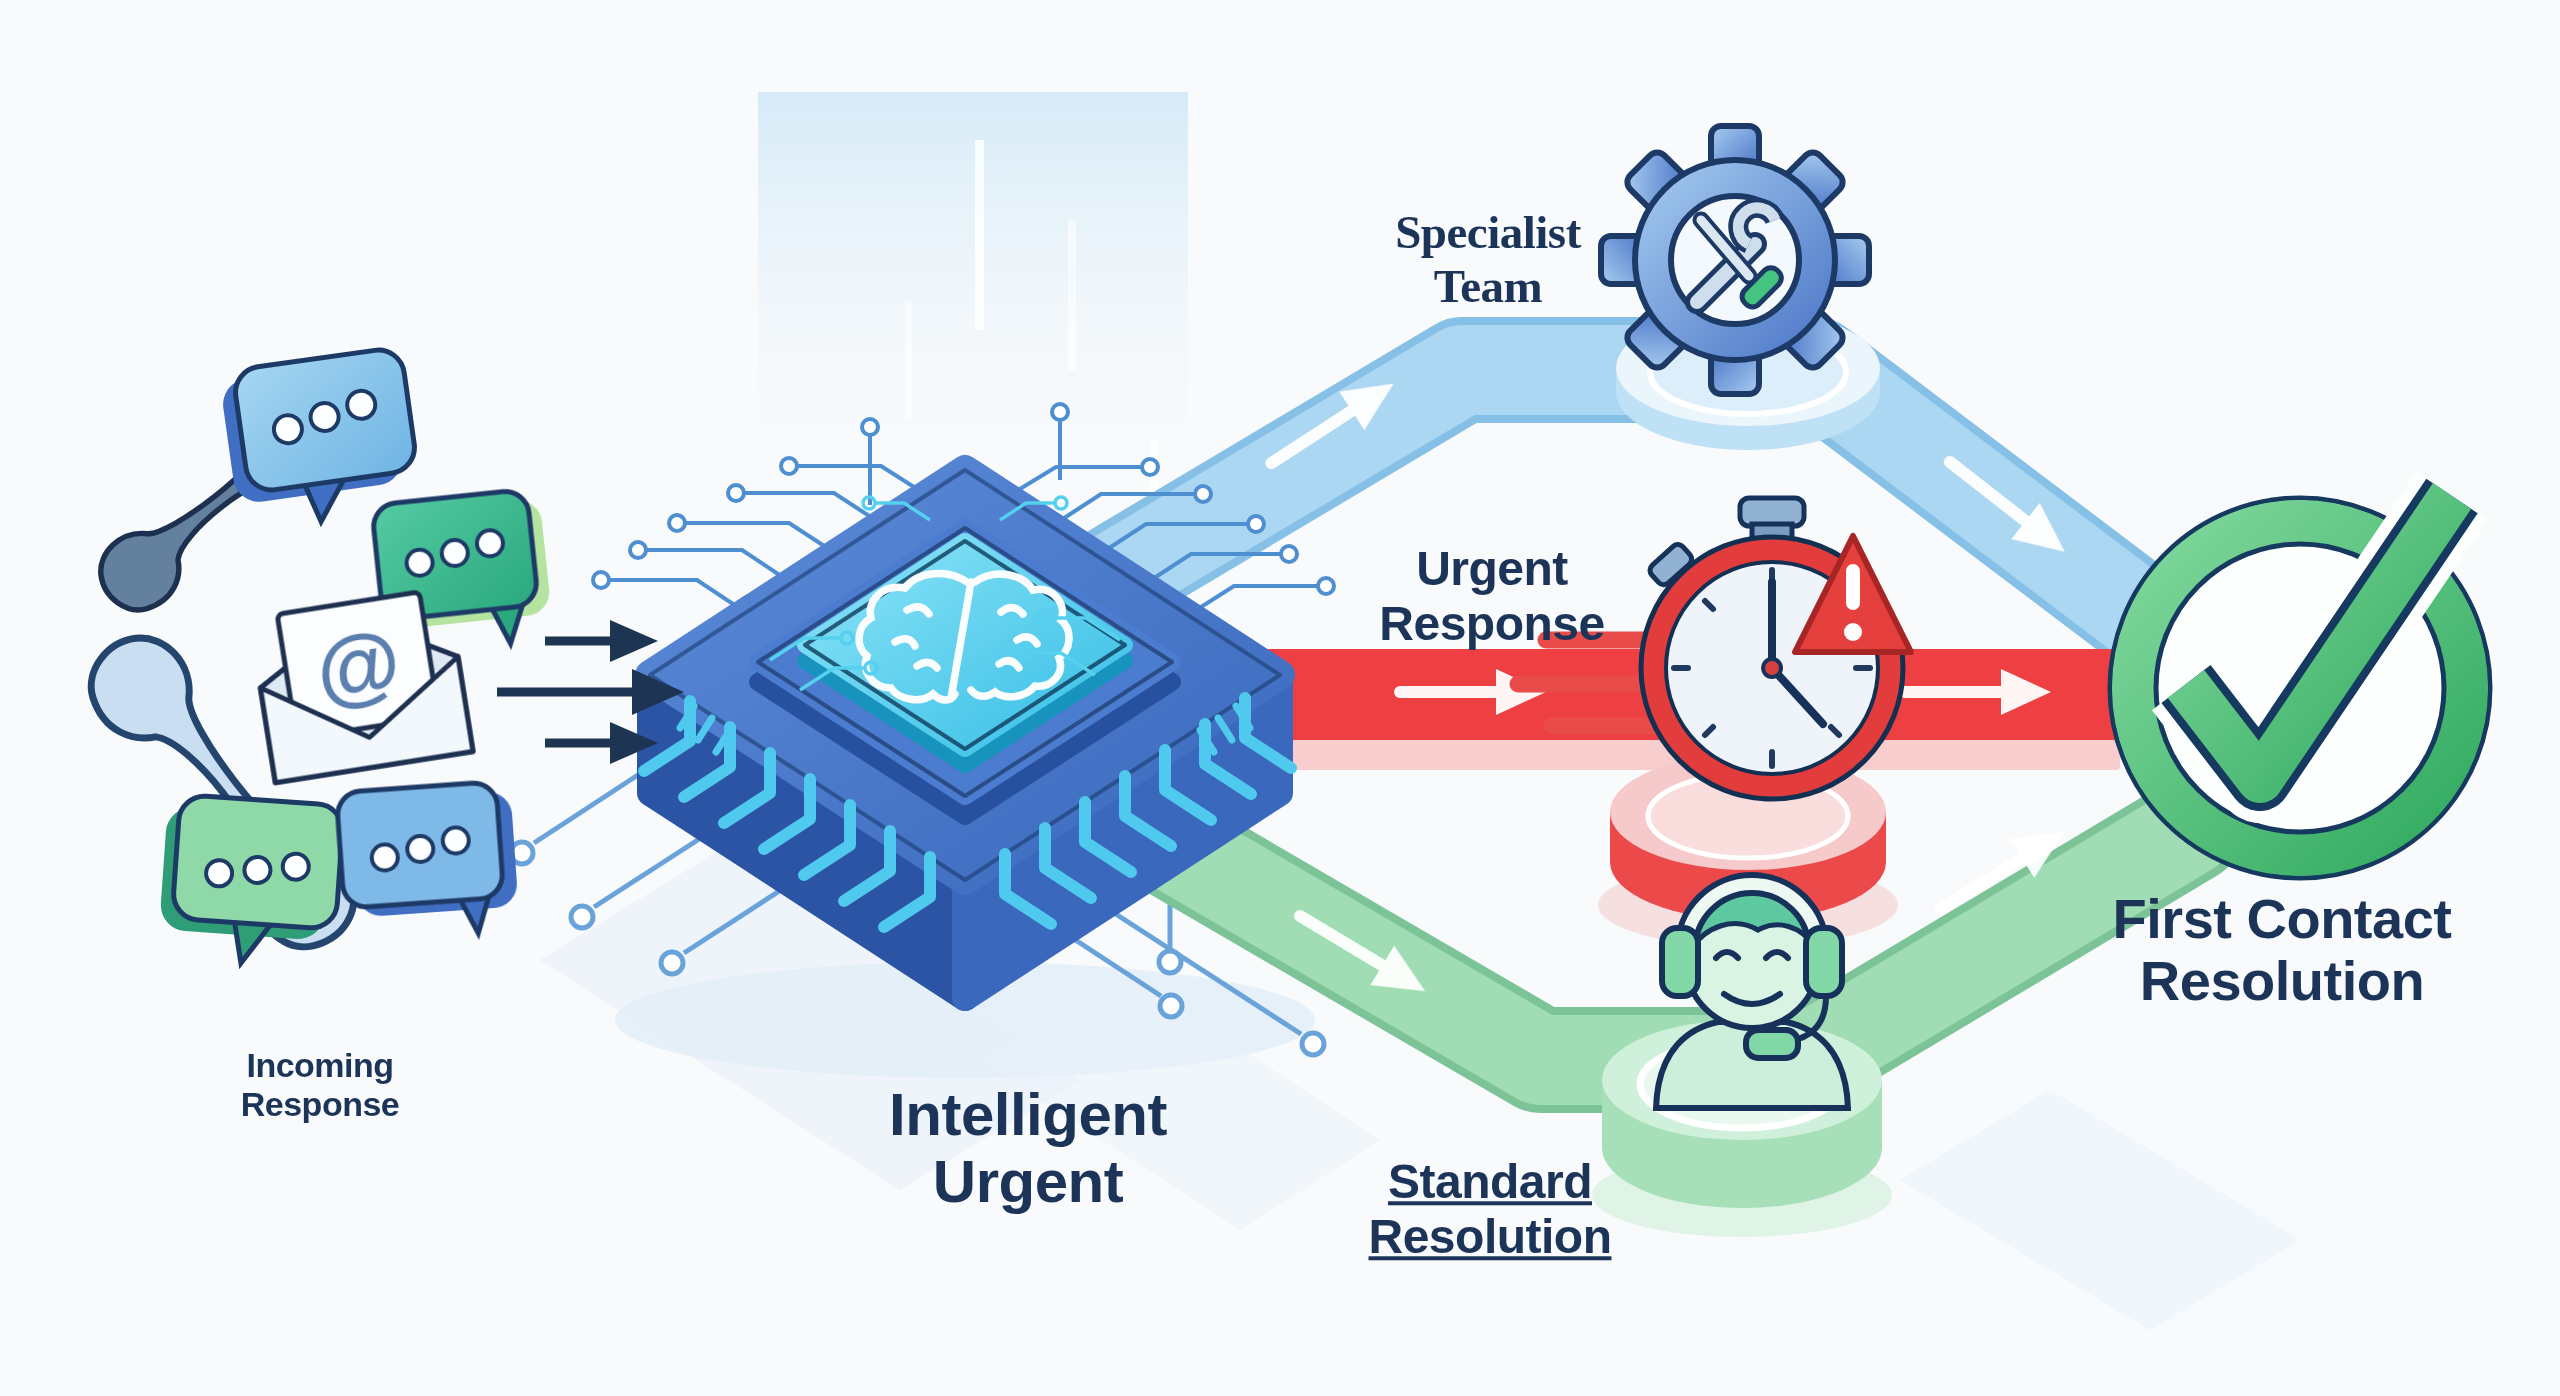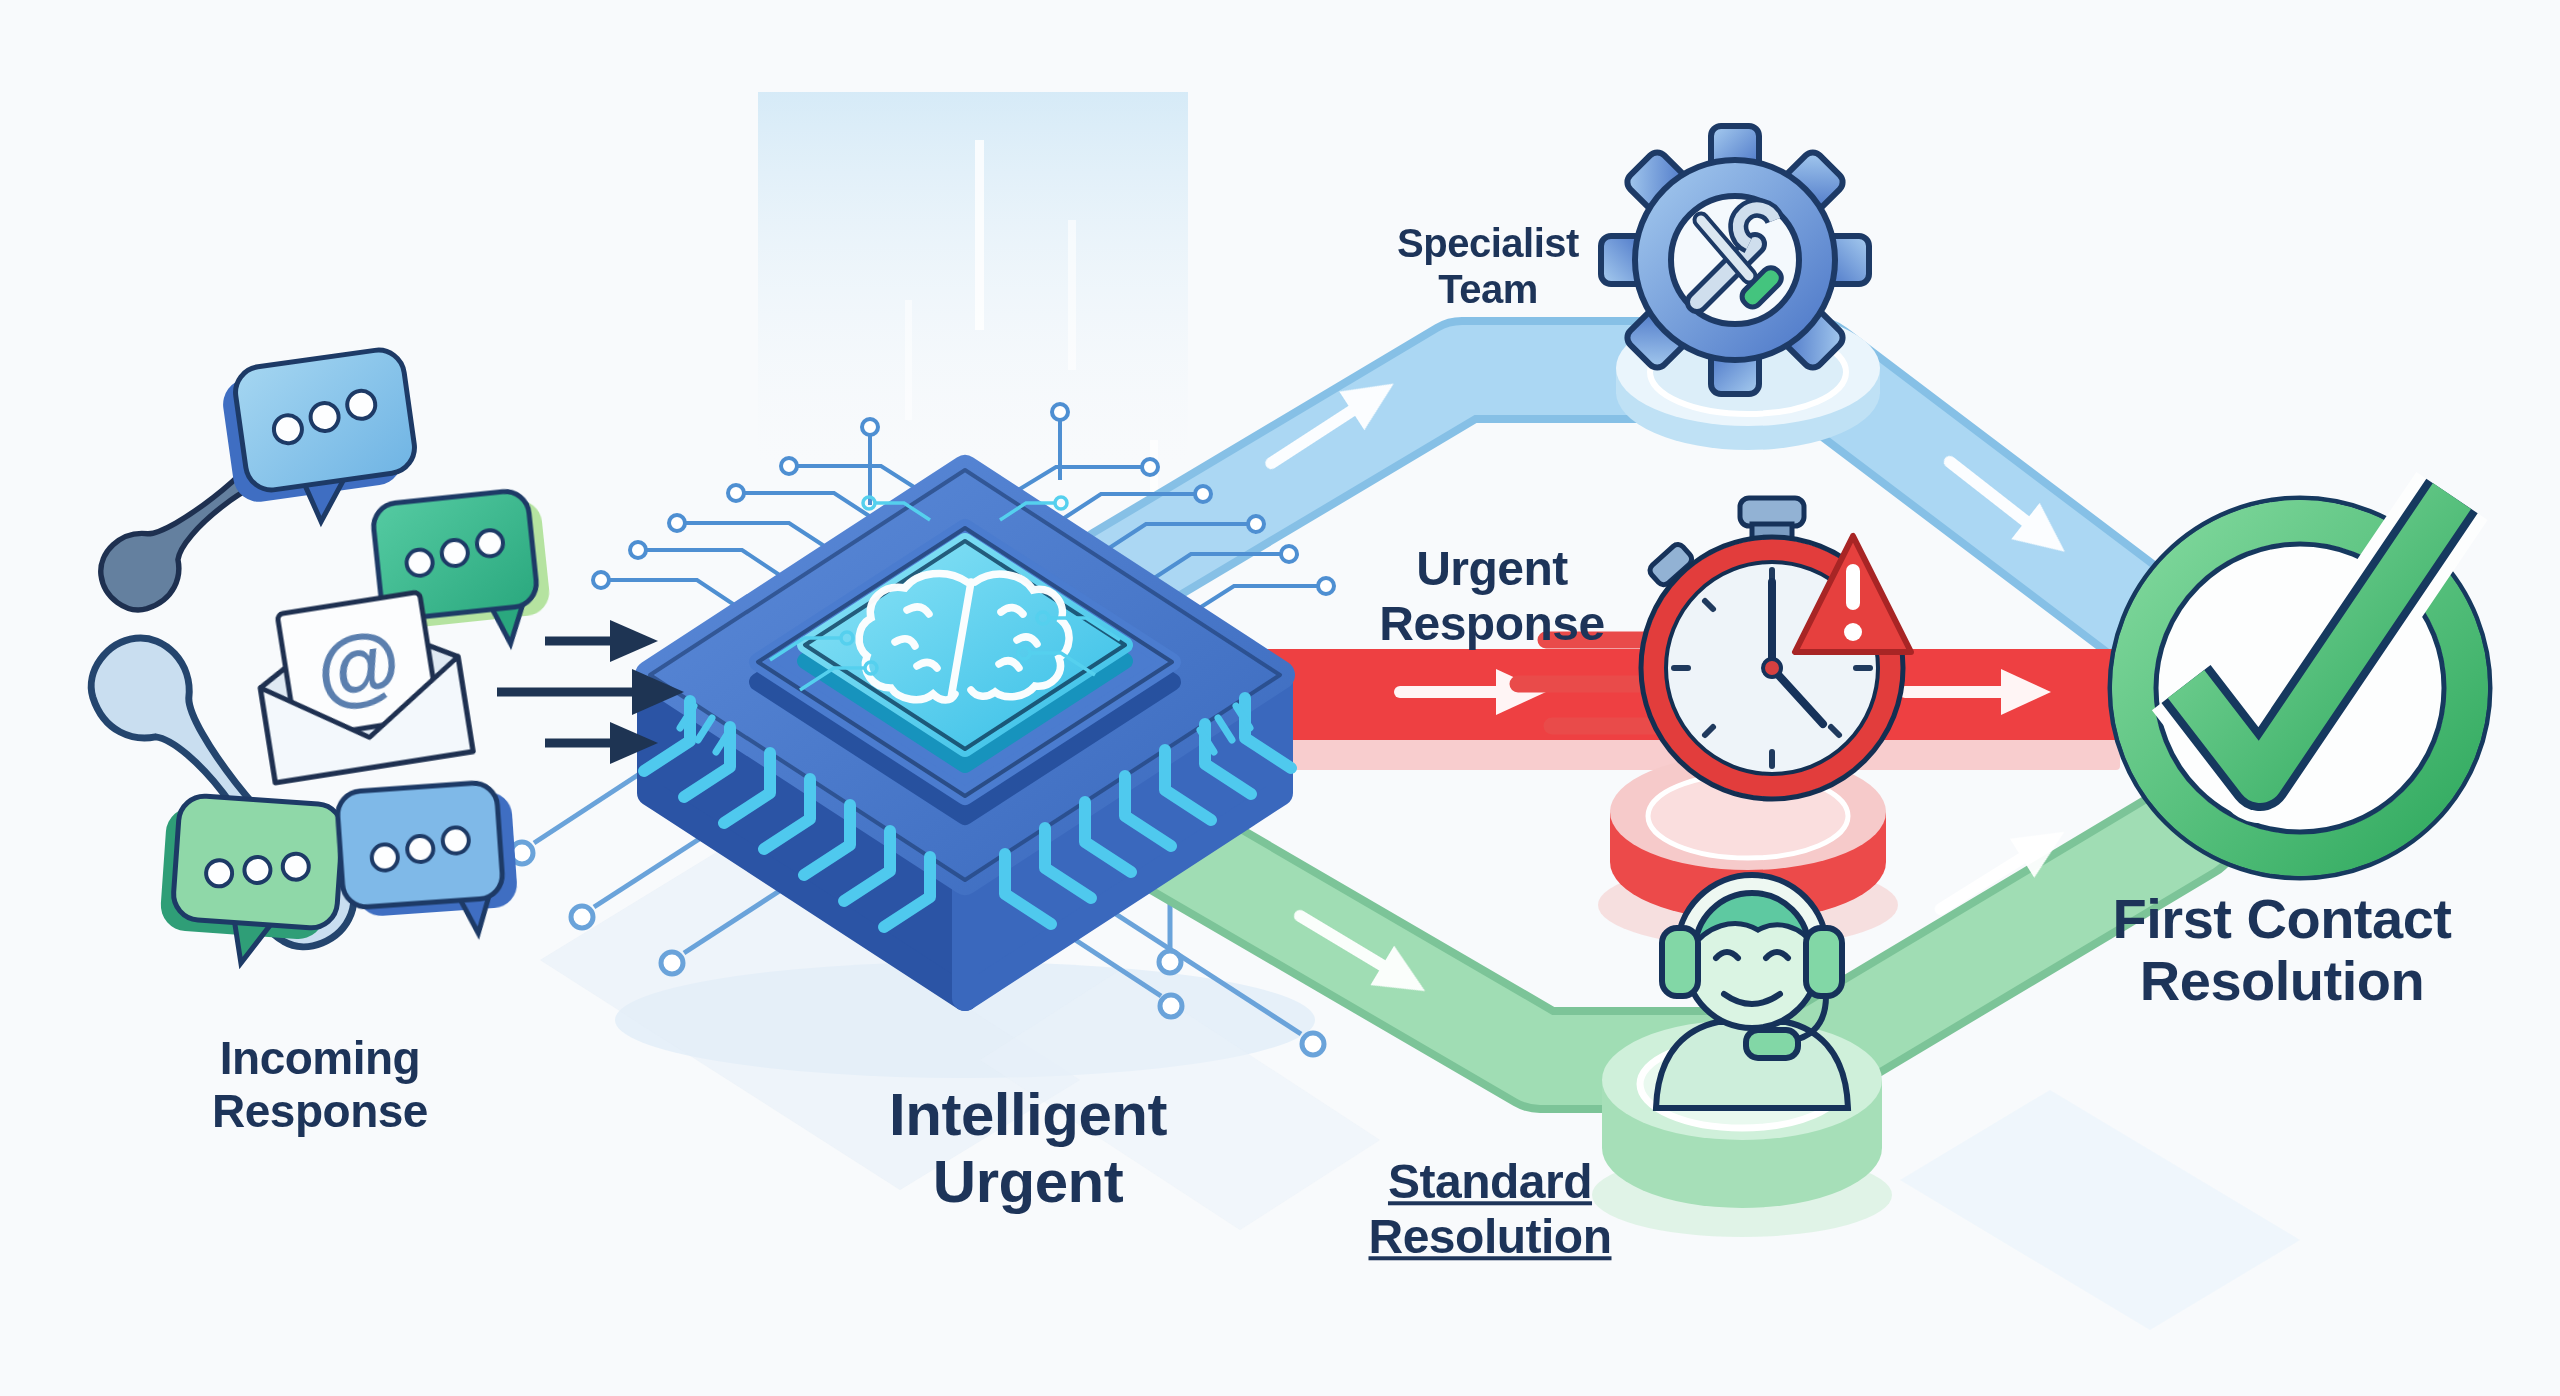--- a/index.html
+++ b/index.html
@@ -7,23 +7,23 @@
     position:relative;width:2560px;height:1396px;overflow:hidden;
     background:var(--background,#f8fafc);
     font-family:"Liberation Sans",sans-serif;
   }
   .stage svg{position:absolute;left:0;top:0;}
   .lbl{
     position:absolute;transform:translate(-50%,-50%);
     text-align:center;font-weight:bold;color:var(--label-navy,#1d3459);
     white-space:nowrap;letter-spacing:-0.5px;
   }
-  .lbl-incoming{left:320px;top:1085px;font-size:46px;line-height:1.16;}
+  .lbl-incoming{left:320px;top:1085px;font-size:34px;line-height:1.16;}
   .lbl-engine{left:992px;top:1148px;font-size:60px;line-height:1.12;margin-left:36px;}
-  .lbl-specialist{left:1488px;top:267px;font-size:40px;line-height:1.14;}
+  .lbl-specialist{left:1488px;top:260px;font-size:47px;line-height:1.14;font-family:Liberation Serif, serif;}
   .lbl-urgent{left:1492px;top:597px;font-size:48px;line-height:1.14;}
   .lbl-standard{left:1490px;top:1210px;font-size:48px;line-height:1.14;text-decoration:underline;}
   .lbl-fcr{left:2282px;top:950px;font-size:56px;line-height:1.1;}
   .p-blue{stroke:var(--blue-path,#abd7f3);}
   .p-blue-edge{stroke:#86c0e6;}
   .p-green{stroke:var(--green-path,#a0ddb4);}
   .p-green-edge{stroke:#7cc498;}
   .p-red-fill{fill:var(--red-path,#ee4042);}
 </style>
 </head>

